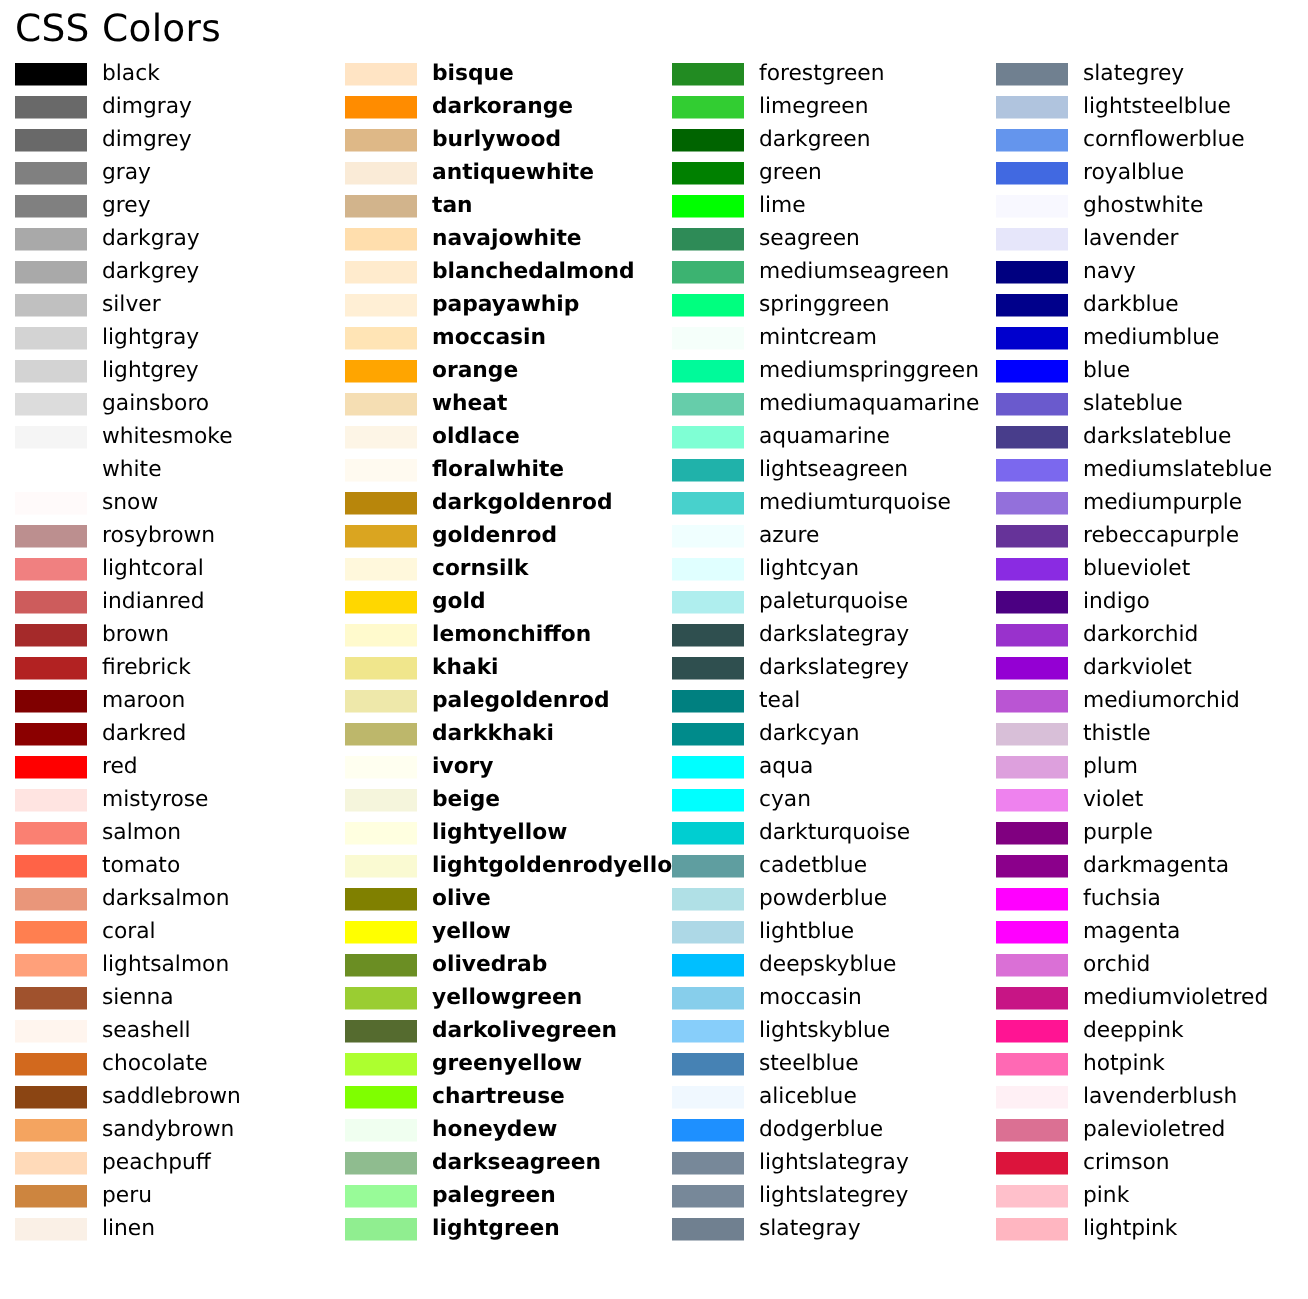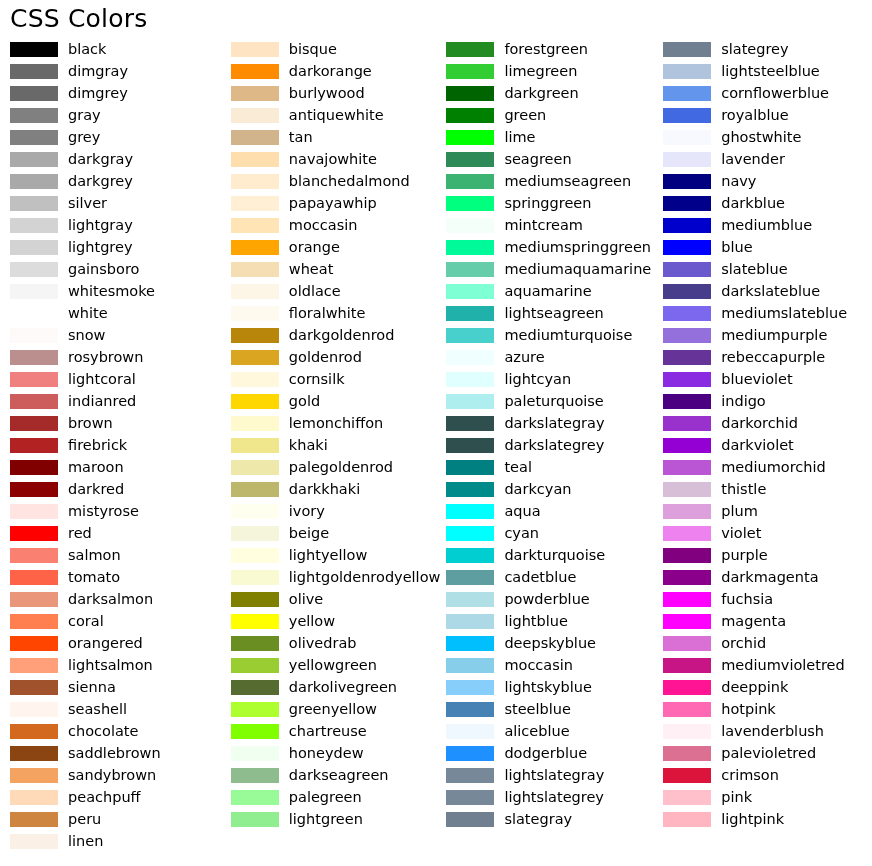--- a/index.html
+++ b/index.html
@@ -37,21 +37,21 @@
     width: 872px;
     display: flex;
     flex-direction: row;
   }
   .color-column {
     width: 212px;
     display: flex;
     flex-direction: column;
   }
   .color-column:first-child { padding-left: 10px; }
-  .color-column:nth-child(2) { padding-left: 12px; }
+  .color-column:nth-child(2) { padding-left: 12px; font-weight: bold; }
   .color-column:nth-child(3) { padding-left: 6px; }
   .color-column:nth-child(4) { padding-left: 8px; }
   .color-row {
     height: 22px;
     display: flex;
     flex-direction: row;
     align-items: center;
   }
   .swatch {
     width: 48px;
@@ -155,46 +155,42 @@
         </div>
         <div class="color-row">
           <span class="swatch" title="#800000" style="background-color: rgb(128, 0, 0);"></span>
           <span class="swatch-label">maroon</span>
         </div>
         <div class="color-row">
           <span class="swatch" title="#8b0000" style="background-color: rgb(139, 0, 0);"></span>
           <span class="swatch-label">darkred</span>
         </div>
         <div class="color-row">
+          <span class="swatch" title="#ff0000" style="background-color: rgb(255, 0, 0);"></span>
+          <span class="swatch-label">red</span>
+        </div>
+        <div class="color-row">
           <span class="swatch" title="#ffe4e1" style="background-color: rgb(255, 228, 225);"></span>
           <span class="swatch-label">mistyrose</span>
         </div>
         <div class="color-row">
-          <span class="swatch" title="#ff0000" style="background-color: rgb(255, 0, 0);"></span>
-          <span class="swatch-label">red</span>
-        </div>
-        <div class="color-row">
           <span class="swatch" title="#fa8072" style="background-color: rgb(250, 128, 114);"></span>
           <span class="swatch-label">salmon</span>
         </div>
         <div class="color-row">
           <span class="swatch" title="#ff6347" style="background-color: rgb(255, 99, 71);"></span>
           <span class="swatch-label">tomato</span>
         </div>
         <div class="color-row">
           <span class="swatch" title="#e9967a" style="background-color: rgb(233, 150, 122);"></span>
           <span class="swatch-label">darksalmon</span>
         </div>
         <div class="color-row">
           <span class="swatch" title="#ff7f50" style="background-color: rgb(255, 127, 80);"></span>
           <span class="swatch-label">coral</span>
-        </div>
-        <div class="color-row">
-          <span class="swatch" title="#ff4500" style="background-color: rgb(255, 69, 0);"></span>
-          <span class="swatch-label">orangered</span>
         </div>
         <div class="color-row">
           <span class="swatch" title="#ffa07a" style="background-color: rgb(255, 160, 122);"></span>
           <span class="swatch-label">lightsalmon</span>
         </div>
         <div class="color-row">
           <span class="swatch" title="#a0522d" style="background-color: rgb(160, 82, 45);"></span>
           <span class="swatch-label">sienna</span>
         </div>
         <div class="color-row">

